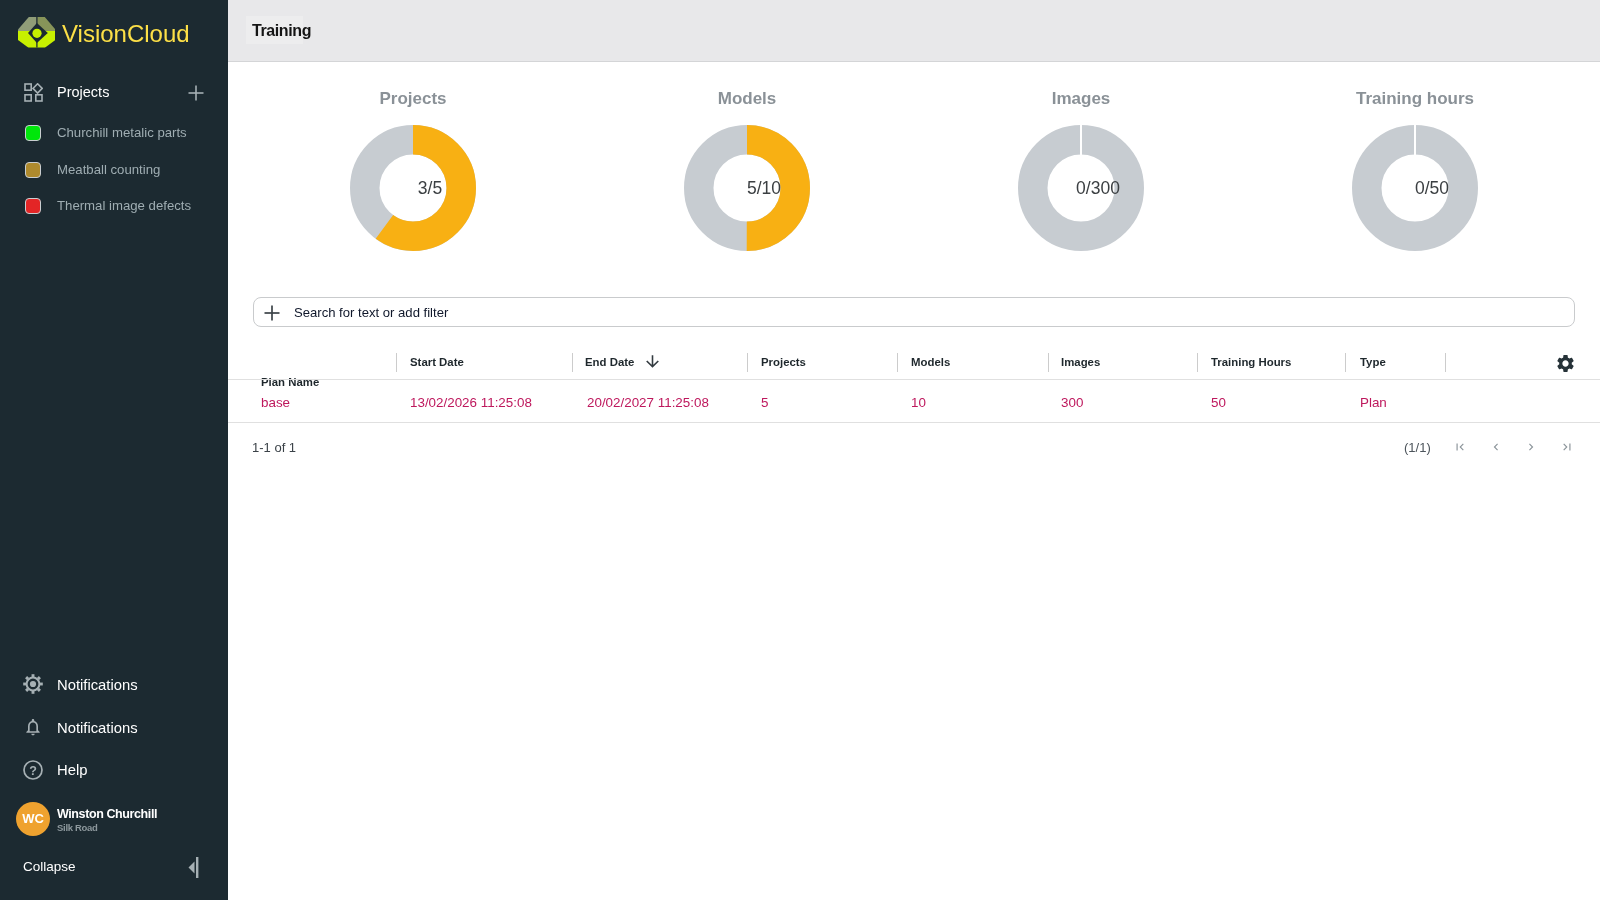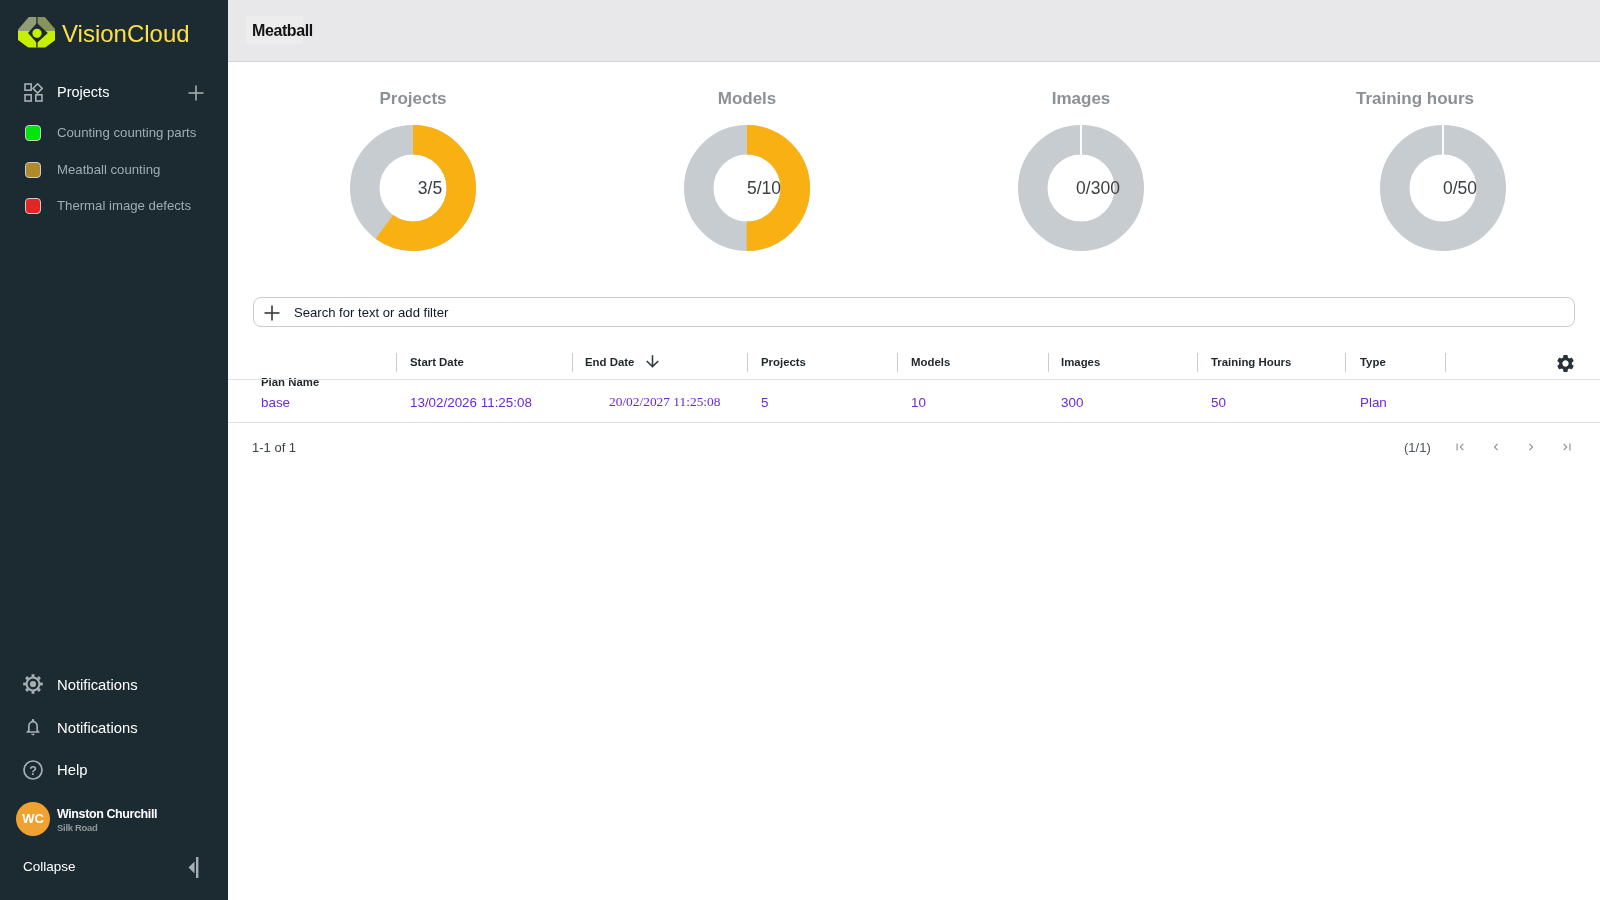--- a/index.html
+++ b/index.html
@@ -22,32 +22,32 @@
   .donut { position:absolute; top:125px; width:126px; height:126px; border-radius:50%; }
   .donut .val { position:absolute; left:50%; top:50%; transform:translate(-50%,-50%); font-size:17.5px; color:#3b3f42; white-space:nowrap;margin-left:17px; }
 
   
   #search { position:absolute; left:253px; top:297px; width:1322px; height:30px; border:1px solid #c9cbcd; border-radius:8px; }
   #search .ph { position:absolute; left:40px; top:50%; transform:translateY(-50%); font-size:13.1px; color:#0f172a; }
 
   
   .hcell { position:absolute; top:362px; transform:translateY(-50%); font-size:11.4px; font-weight:bold; color:#1e272c; white-space:nowrap; }
   .hdiv { position:absolute; top:353px; width:1px; height:19px; background:#ccc; }
-  .rcell { position:absolute; top:402px; transform:translateY(-50%); font-size:13.4px; color:#6d28d9; white-space:nowrap; }
+  .rcell { position:absolute; top:402px; transform:translateY(-50%); font-size:13.4px; color:#be185d; white-space:nowrap; }
   .hline { position:absolute; left:228px; width:1372px; height:1px; background:#e0e0e0; }
   #pag-left { position:absolute; left:252px; top:447px; transform:translateY(-50%); font-size:13px; color:#3b4248; }
   #pag-num { position:absolute; left:1404px; top:447px; transform:translateY(-50%); font-size:13px; color:#4c545b; }
   .pic { position:absolute; top:440px; }
 </style>
 </head>
 <body>
 
 <div id="topbar">
   <div id="billing-chip"></div>
-  <div id="billing">Meatball</div>
+  <div id="billing">Training</div>
 </div>
 
 <div id="sidebar">
 
     <svg class="abs" style="left:18px;top:17px" width="37.4" height="30.7" viewBox="0 0 37.4 30.7">
     <defs>
         <clipPath id="oct">
           <polygon points="10.8,0 26.8,0 37.4,12.5 37.4,23 26.9,30.7 10.5,30.7 0,23 0,12.5"></polygon>
         </clipPath>
       </defs>
@@ -68,21 +68,21 @@
     <rect x="11.8" y="11.8" width="6.2" height="6.2"></rect>
     <polygon points="13.6,0.8 18.2,5.4 13.6,10 9,5.4"></polygon>
   </svg>
   <div class="side-label" style="top:92px;font-size:14.5px;">Projects</div>
   <svg class="abs" style="left:188px;top:85px" width="16" height="16" viewBox="0 0 16 16" stroke="#a6b0b4" stroke-width="1.6">
     <line x1="8" y1="0.5" x2="8" y2="15.5"></line>
       <line x1="0.5" y1="8" x2="15.5" y2="8"></line>
   </svg>
 
   <div class="sq" style="top:125px;background:#00e60b;"></div>
-  <div class="proj-label" style="top:132px;">Counting counting parts</div>
+  <div class="proj-label" style="top:132px;">Churchill metalic parts</div>
   <div class="sq" style="top:162px;background:#ae8a2d;"></div>
   <div class="proj-label" style="top:169px;">Meatball counting</div>
   <div class="sq" style="top:198px;background:#e32526;"></div>
   <div class="proj-label" style="top:205px;">Thermal image defects</div>
 
   <svg class="abs" style="left:22px;top:673px" width="22" height="22" viewBox="0 0 22 22">
     <g stroke="#a6b0b4" stroke-width="2" fill="none">
       <circle cx="11" cy="11" r="6.4"></circle>
       <g stroke-width="2.9">
         <line x1="11" y1="1.2" x2="11" y2="4"></line>
@@ -140,21 +140,21 @@
   </svg>
   <div class="val">5/10</div>
 </div>
 <div class="donut" style="left:1018px;">
   <svg width="126" height="126" viewBox="0 0 126 126">
     <circle cx="63" cy="63" r="48.25" fill="none" stroke="#c7ccd1" stroke-width="29.5"></circle>
     <line x1="63" y1="0" x2="63" y2="30.5" stroke="#fff" stroke-width="2"></line>
   </svg>
   <div class="val">0/300</div>
 </div>
-<div class="donut" style="left:1380px;">
+<div class="donut" style="left:1352px;">
   <svg width="126" height="126" viewBox="0 0 126 126">
     <circle cx="63" cy="63" r="48.25" fill="none" stroke="#c7ccd1" stroke-width="29.5"></circle>
     <line x1="63" y1="0" x2="63" y2="30.5" stroke="#fff" stroke-width="2"></line>
   </svg>
   <div class="val">0/50</div>
 </div>
 
 <div id="search">
   <svg class="abs" style="left:10px;top:7px" width="16" height="16" viewBox="0 0 16 16" stroke="#3c4347" stroke-width="1.7">
     <line x1="8" y1="0.5" x2="8" y2="15.5"></line>
@@ -182,21 +182,21 @@
 <div class="hdiv" style="left:1197px;"></div>
 <div class="hdiv" style="left:1345px;"></div>
 <div class="hdiv" style="left:1445px;"></div>
 <svg class="abs" style="left:1555px;top:353px" width="21" height="21" viewBox="0 0 24 24" fill="#263238" fill-rule="evenodd">
   <path d="M19.14 12.94c.04-.3.06-.61.06-.94 0-.32-.02-.64-.07-.94l2.03-1.58c.18-.14.23-.41.12-.61l-1.92-3.32c-.12-.22-.37-.29-.59-.22l-2.39.96c-.5-.38-1.03-.7-1.62-.94l-.36-2.54c-.04-.24-.24-.41-.48-.41h-3.84c-.24 0-.43.17-.47.41l-.36 2.54c-.59.24-1.13.57-1.62.94l-2.39-.96c-.22-.08-.47 0-.59.22L2.74 8.87c-.12.21-.08.47.12.61l2.03 1.58c-.05.3-.09.63-.09.94s.02.64.07.94l-2.03 1.58c-.18.14-.23.41-.12.61l1.92 3.32c.12.22.37.29.59.22l2.39-.96c.5.38 1.03.7 1.62.94l.36 2.54c.05.24.24.41.48.41h3.84c.24 0 .44-.17.47-.41l.36-2.54c.59-.24 1.13-.56 1.62-.94l2.39.96c.22.08.47 0 .59-.22l1.92-3.32c.12-.22.07-.47-.12-.61l-2.01-1.58zM12 15.6c-1.98 0-3.6-1.62-3.6-3.6s1.62-3.6 3.6-3.6 3.6 1.62 3.6 3.6-1.62 3.6-3.6 3.6z"></path>
 </svg>
 
 <div class="hline" style="top:379px;"></div>
 <div class="rcell" style="left:261px;">base</div>
 <div class="rcell" style="left:410px;">13/02/2026 11:25:08</div>
-<div class="rcell" style="left:609px;font-family:Liberation Serif, serif;">20/02/2027 11:25:08</div>
+<div class="rcell" style="left:587px;">20/02/2027 11:25:08</div>
 <div class="rcell" style="left:761px;">5</div>
 <div class="rcell" style="left:911px;">10</div>
 <div class="rcell" style="left:1061px;">300</div>
 <div class="rcell" style="left:1211px;">50</div>
 <div class="rcell" style="left:1360px;">Plan</div>
 <div class="hline" style="top:422px;"></div>
 
 <div id="pag-left">1-1 of 1</div>
 <div id="pag-num">(1/1)</div>
 <svg class="pic" style="left:1453px;" width="14" height="14" viewBox="0 0 24 24" fill="#8b949a">

